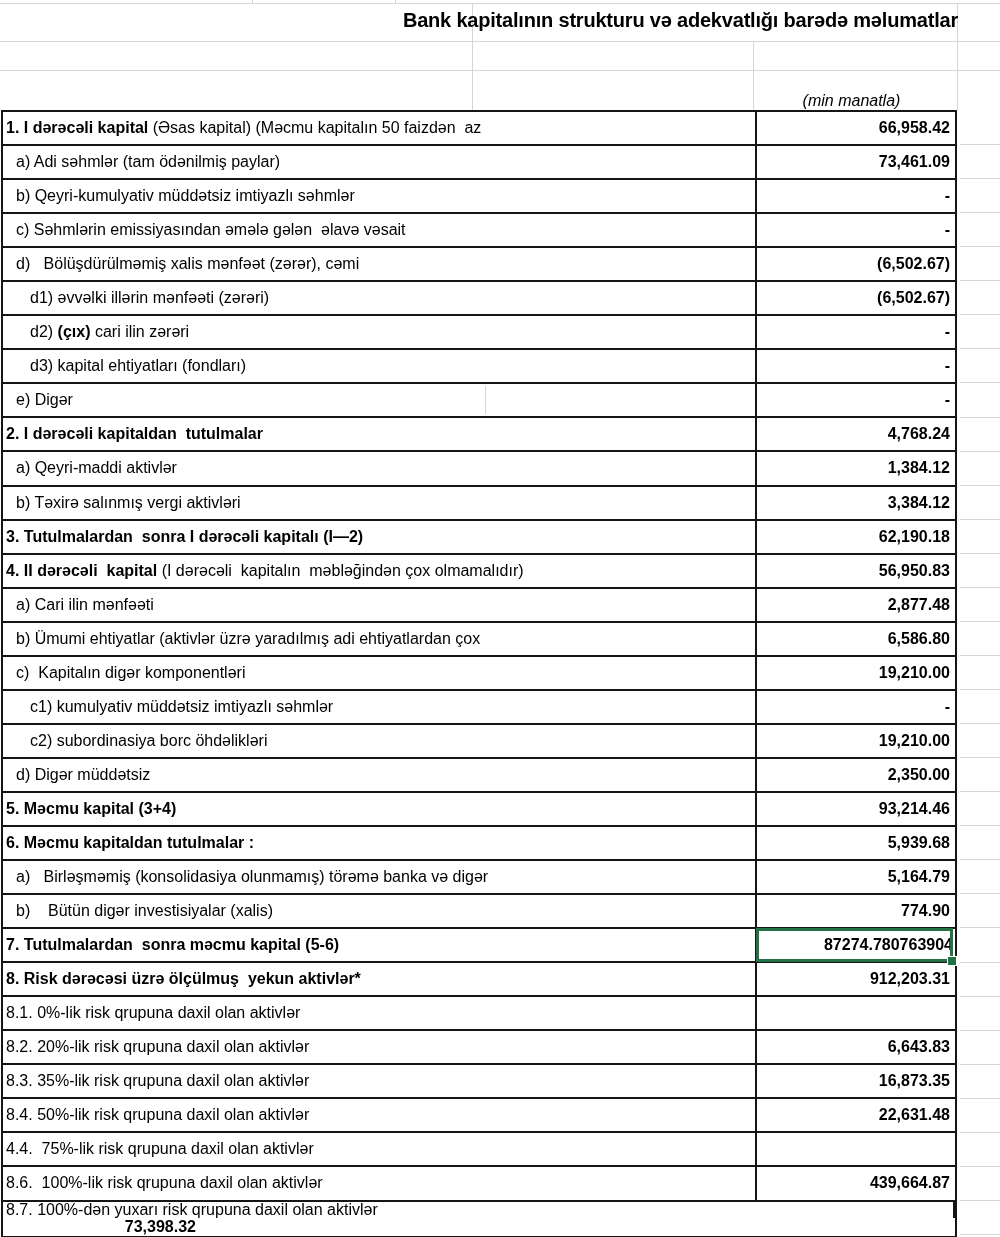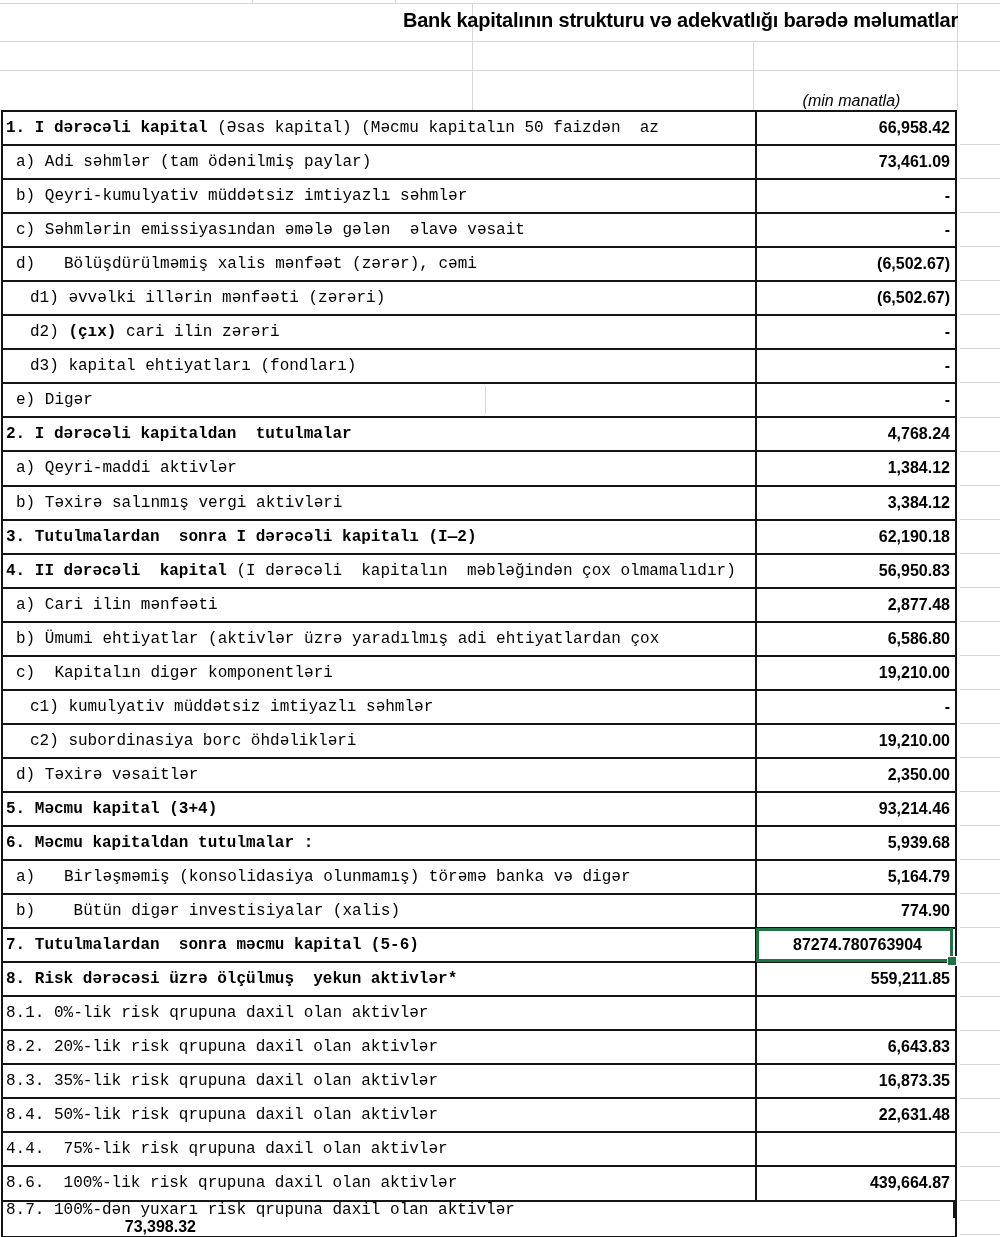--- a/index.html
+++ b/index.html
@@ -19,22 +19,22 @@
   
   .tbl{position:absolute;top:110px;left:1px;width:956px;border:2px solid #151515;
        box-sizing:border-box;background:#fff;}
   .t-row{display:flex;height:34.06px;border-bottom:2px solid #151515;box-sizing:border-box;}
   .t-row:last-child{border-bottom:none;flex-direction:column;}
   .c-label{flex:1;border-right:2px solid #151515;display:flex;align-items:center;
            position:relative;overflow:hidden;box-sizing:border-box;}
   .c-value{width:198px;display:flex;align-items:center;justify-content:flex-end;
            padding-right:5px;box-sizing:border-box;position:relative;font-weight:700;
            font-size:16px;white-space:pre;}
-  .c-value.left{justify-content:center;padding-left:5px;padding-right:2px;font-weight:700;}
-  .lbl{white-space:pre;font-size:16px;line-height:1;font-family:Liberation Mono, monospace;}
+  .c-value.left{justify-content:flex-end;padding-left:5px;padding-right:2px;font-weight:700;}
+  .lbl{white-space:pre;font-size:16px;line-height:1;}
   .lbl b{font-weight:700;}
   .ind0{padding-left:3px;}
   .ind1{padding-left:13px;}
   .ind2{padding-left:27px;align-items:center;}
   .split-line{position:absolute;left:482px;top:2px;bottom:2px;width:1px;background:#d6d6d6;}
 
   
   .sel-box{position:absolute;top:-1px;left:-1px;right:2px;bottom:-1px;
            border:3px solid #217346;pointer-events:none;z-index:3;}
   .sel-handle{position:absolute;right:-2px;bottom:-5px;width:8px;height:8px;
@@ -168,21 +168,21 @@
         <div class="c-value"><span>-</span></div>
       </div>
       <div class="t-row">
         <div class="c-label ind2">
           <span class="lbl"><span>c2) subordinasiya borc öhdəlikləri</span></span>
         </div>
         <div class="c-value"><span>19,210.00</span></div>
       </div>
       <div class="t-row">
         <div class="c-label ind1">
-          <span class="lbl"><span>d) Təxirə vəsaitlər</span></span>
+          <span class="lbl"><span>d) Digər müddətsiz</span></span>
         </div>
         <div class="c-value"><span>2,350.00</span></div>
       </div>
       <div class="t-row">
         <div class="c-label ind0">
           <span class="lbl"><b>5. Məcmu kapital (3+4)</b></span>
         </div>
         <div class="c-value"><span>93,214.46</span></div>
       </div>
       <div class="t-row">
@@ -206,21 +206,21 @@
       <div class="t-row">
         <div class="c-label ind0">
           <span class="lbl"><b>7. Tutulmalardan  sonra məcmu kapital (5-6)</b></span>
         </div>
         <div class="c-value left"><span>87274.780763904</span><div class="sel-box" style="border-color: rgb(33, 115, 70);"></div><div class="sel-handle" style="background: rgb(33, 115, 70);"></div></div>
       </div>
       <div class="t-row">
         <div class="c-label ind0">
           <span class="lbl"><b>8. Risk dərəcəsi üzrə ölçülmuş  yekun aktivlər*</b></span>
         </div>
-        <div class="c-value"><span>559,211.85</span></div>
+        <div class="c-value"><span>912,203.31</span></div>
       </div>
       <div class="t-row">
         <div class="c-label ind0">
           <span class="lbl"><span>8.1. 0%-lik risk qrupuna daxil olan aktivlər</span></span>
         </div>
         <div class="c-value"><span></span></div>
       </div>
       <div class="t-row">
         <div class="c-label ind0">
           <span class="lbl"><span>8.2. 20%-lik risk qrupuna daxil olan aktivlər</span></span>

